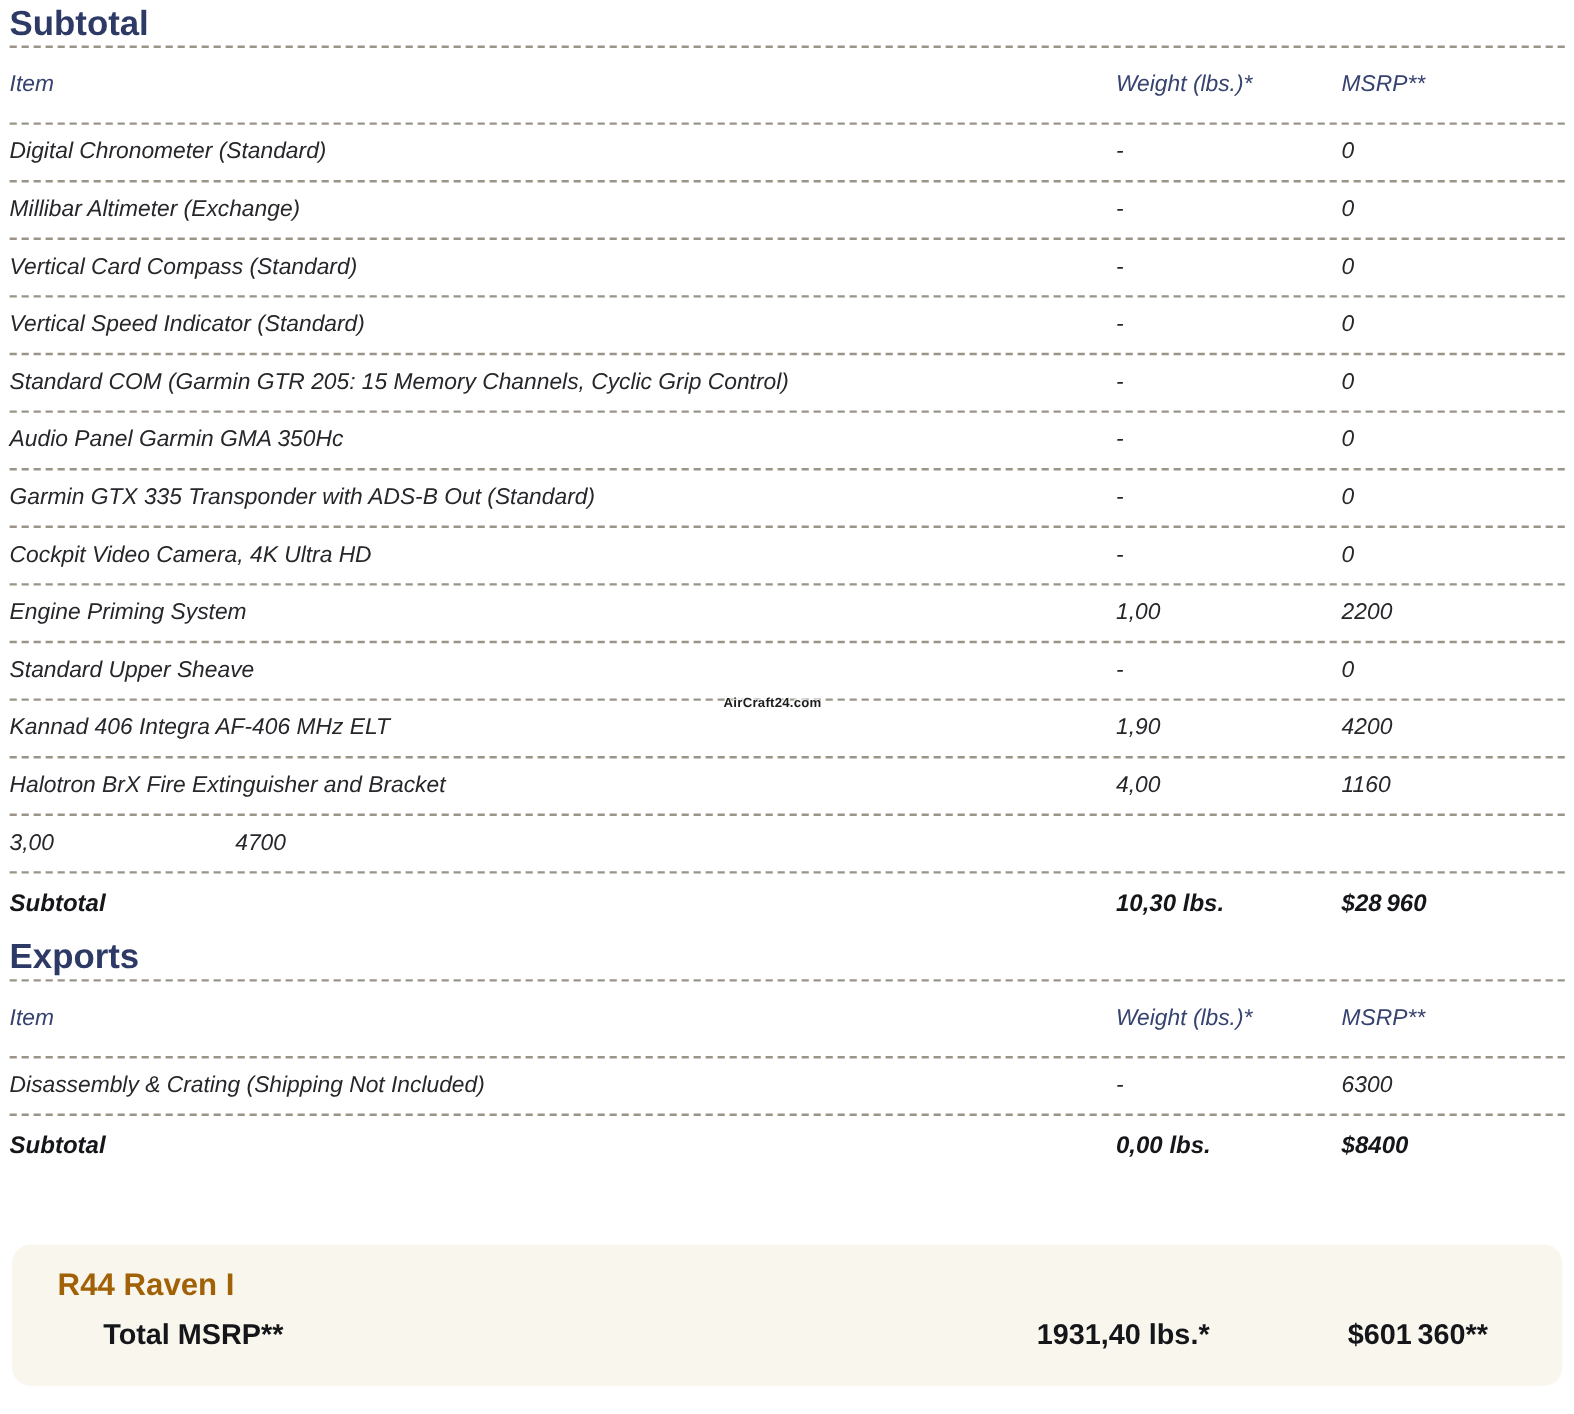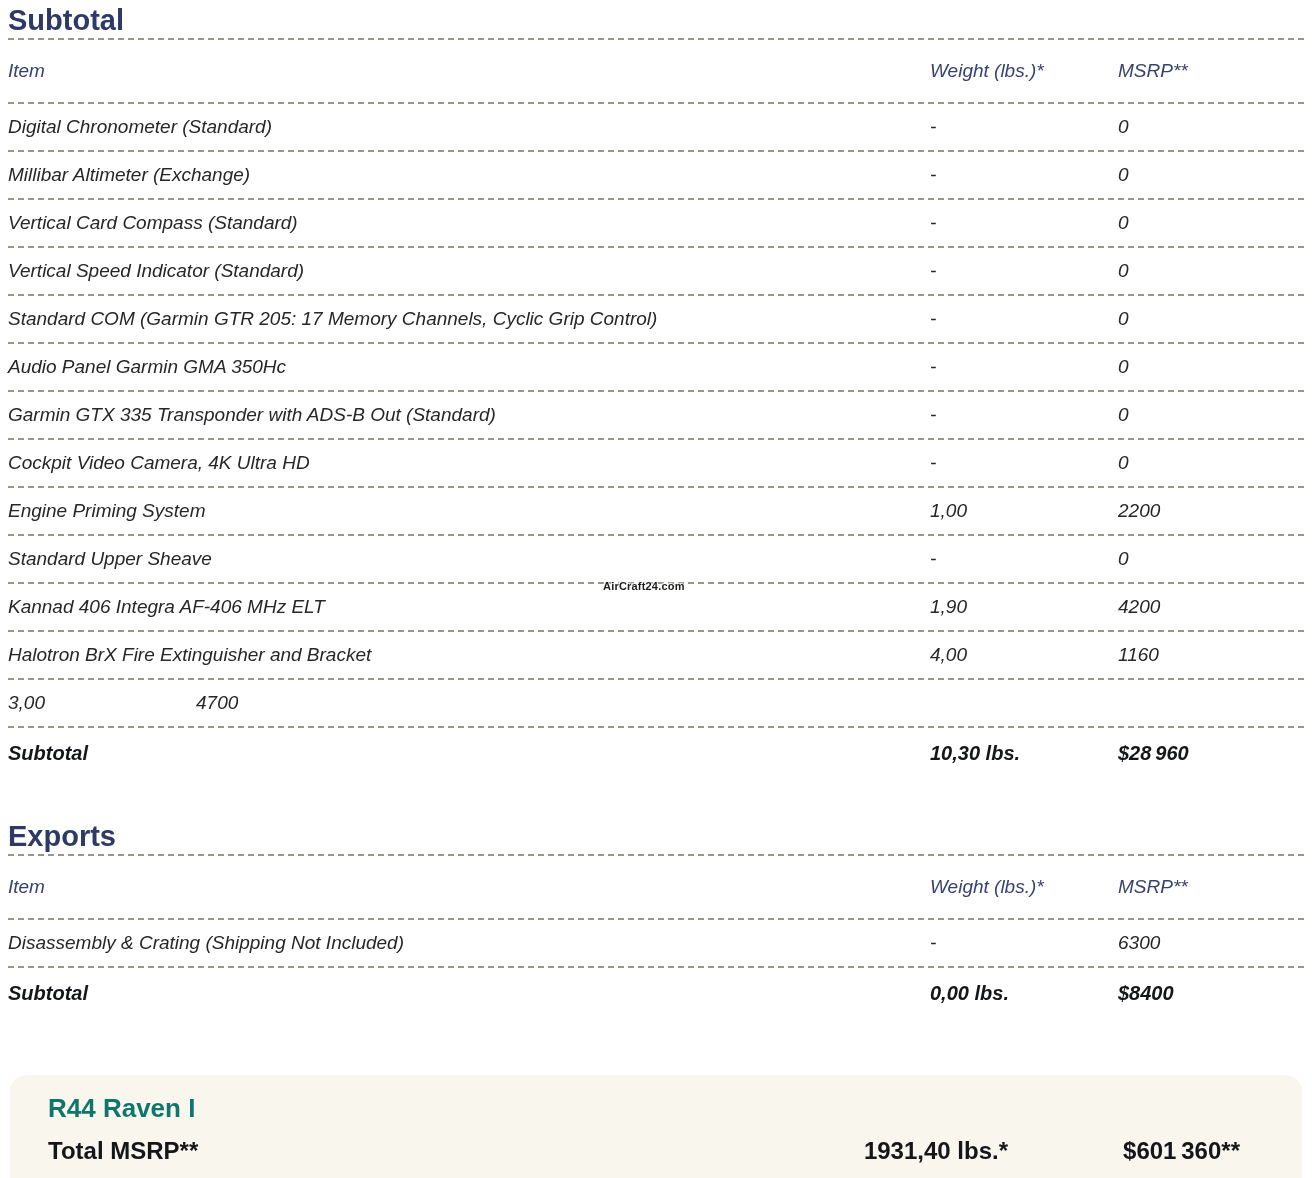--- a/index.html
+++ b/index.html
@@ -44,46 +44,47 @@
     color: #26262b;
   }
   .subtotal-row {
     height: 50px;
     font-size: 20px;
     font-weight: 700;
     color: #15161a;
     justify-content: flex-end;
   }
 
-  .section { margin-top: 38px; }
+  .section { }
 
   
   .total-card {
     margin: 57px 2px 0 2px;
     height: 118px;
     background: #f9f6ee;
     border-radius: 16px;
     box-sizing: border-box;
     padding-top: 18px;
   }
   .card-title {
     margin-left: 38px;
     font-size: 26px;
     font-weight: 700;
-    color: #0f766e;
+    color: #a16207;
     line-height: 30px;
   }
   .card-row {
     display: flex;
     align-items: center;
     margin-top: 14px;
     padding: 0 62px 0 38px;
     font-size: 24px;
     font-weight: 700;
     color: #15161a;
+    margin-left: 38px;
   }
   .card-label { flex: 1 1 auto; }
   .card-weight { width: 240px; flex: 0 0 240px; text-align: right; }
   .card-msrp  { width: 232px; flex: 0 0 232px; text-align: right; }
 
   
   .watermark {
     position: absolute;
     left: 603px;
     top: 580px;
@@ -122,21 +123,21 @@
       <div class="col-item">Vertical Card Compass (Standard)</div>
       <div class="col-weight">-</div>
       <div class="col-msrp">0</div>
     </div>
     <div class="trow data-row">
       <div class="col-item">Vertical Speed Indicator (Standard)</div>
       <div class="col-weight">-</div>
       <div class="col-msrp">0</div>
     </div>
     <div class="trow data-row">
-      <div class="col-item">Standard COM (Garmin GTR 205: 17 Memory Channels, Cyclic Grip Control)</div>
+      <div class="col-item">Standard COM (Garmin GTR 205: 15 Memory Channels, Cyclic Grip Control)</div>
       <div class="col-weight">-</div>
       <div class="col-msrp">0</div>
     </div>
     <div class="trow data-row">
       <div class="col-item">Audio Panel Garmin GMA 350Hc</div>
       <div class="col-weight">-</div>
       <div class="col-msrp">0</div>
     </div>
     <div class="trow data-row">
       <div class="col-item">Garmin GTX 335 Transponder with ADS-B Out (Standard)</div>

